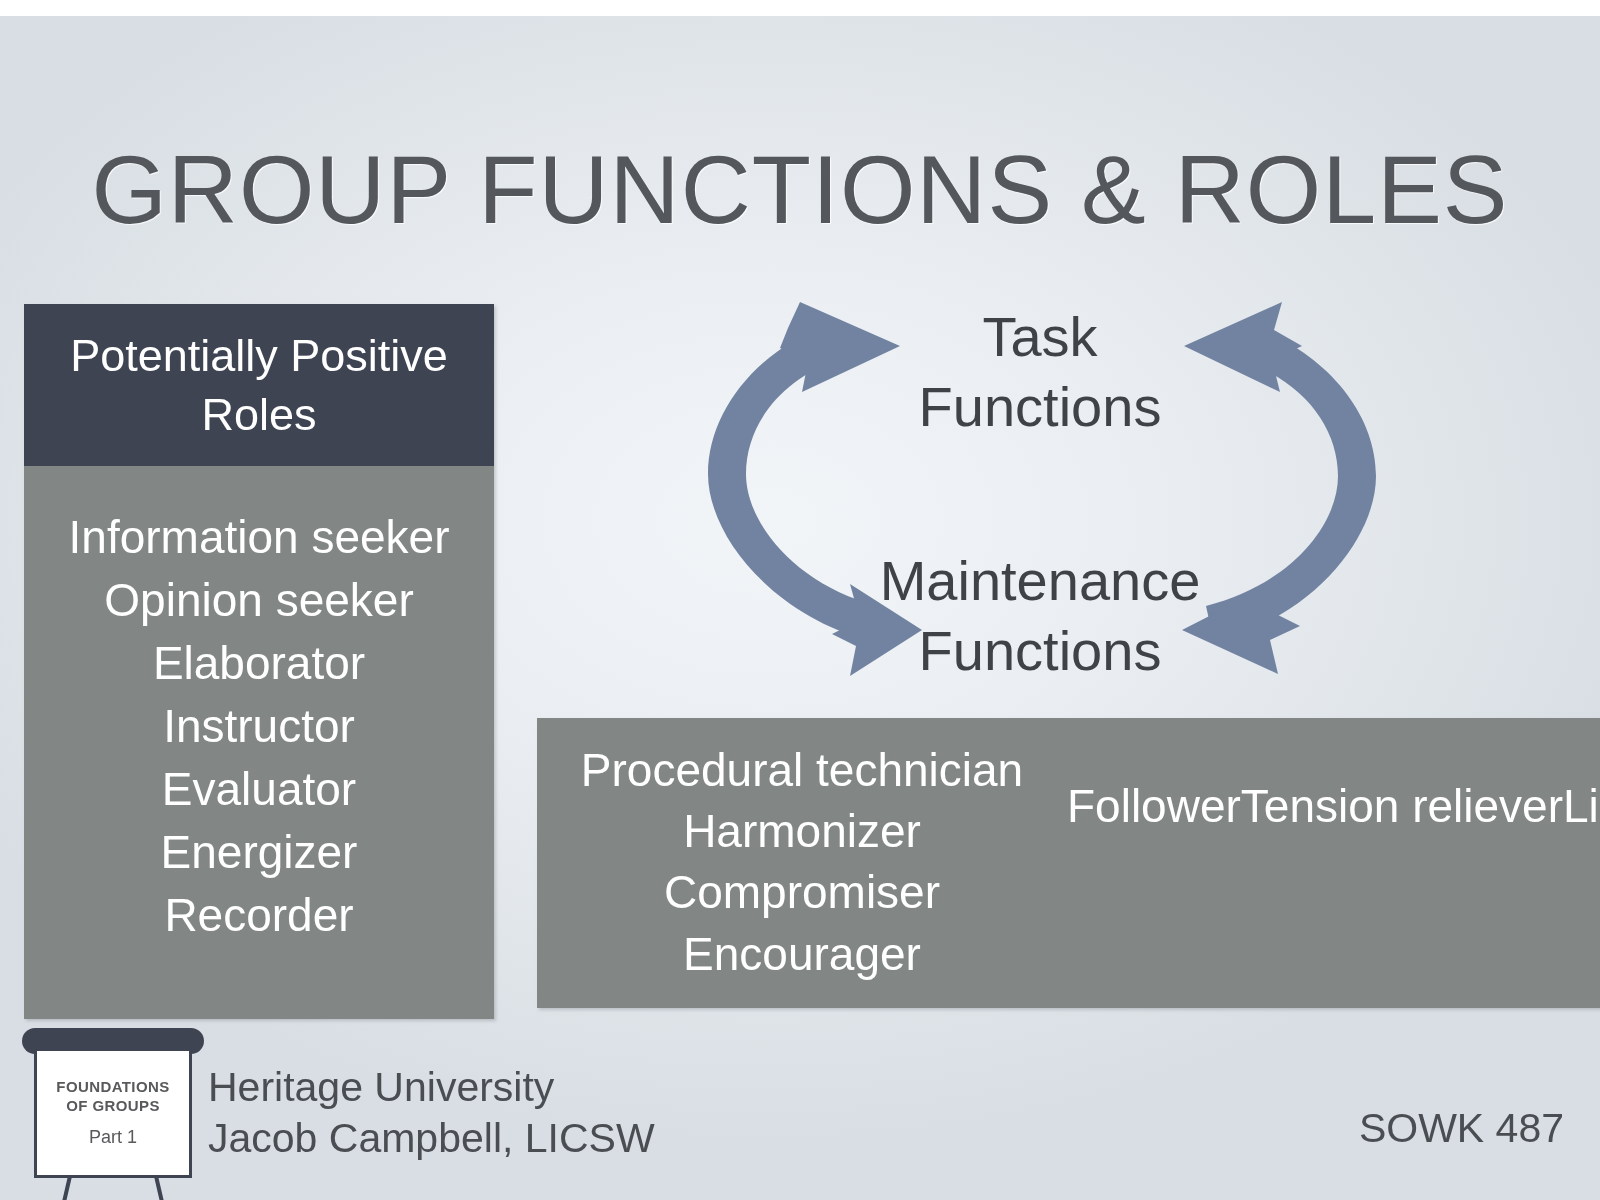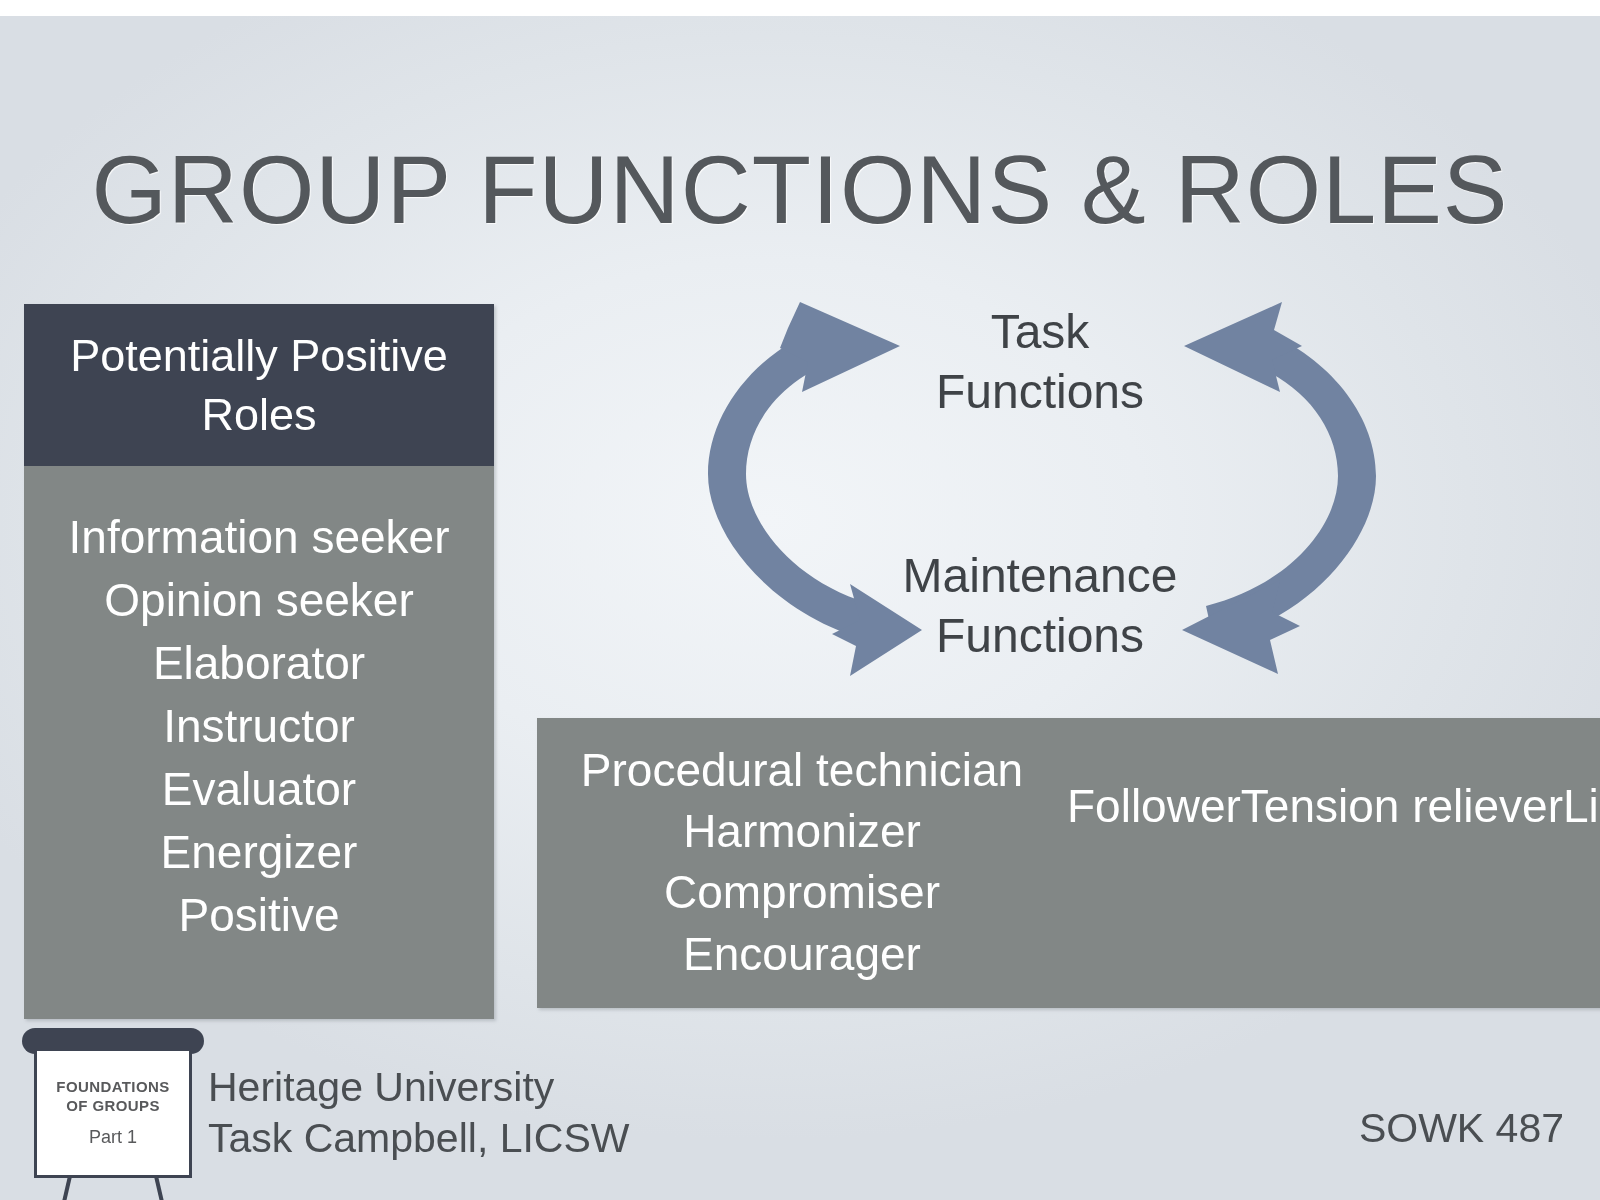--- a/index.html
+++ b/index.html
@@ -83,21 +83,21 @@
     left: 660px;
     top: 268px;
     width: 770px;
     height: 400px;
   }
   #cycle svg { display: block; }
   .cycle-label {
     position: absolute;
     text-align: center;
     color: #3f4347;
-    font-size: 48px;
+    font-size: 56px;
     font-weight: 300;
     line-height: 1.25;
     white-space: nowrap;
   }
   #label-task { left: 180px; top: 18px; width: 400px; }
   #label-maintenance { left: 130px; top: 262px; width: 500px; }
 
   
   #bottom-panel {
     position: absolute;
@@ -220,21 +220,21 @@
     <div id="left-header">
       <div class="hdr-text">Potentially Positive Roles</div>
     </div>
     <div id="left-body">
       <div class="role">Information seeker</div>
       <div class="role">Opinion seeker</div>
       <div class="role">Elaborator</div>
       <div class="role">Instructor</div>
       <div class="role">Evaluator</div>
       <div class="role">Energizer</div>
-      <div class="role">Positive</div>
+      <div class="role">Recorder</div>
     </div>
   </div>
 
   <div id="cycle">
     <svg width="770" height="400" viewBox="0 0 770 400">
 
       <g fill="#7183a1">
         <path d="M 210 357
                  C 110 330, 48 250, 48 190
                  C 48 126, 100 62, 176 38
@@ -294,18 +294,18 @@
       <div id="logo-line1">FOUNDATIONS</div>
       <div id="logo-line2">OF GROUPS</div>
       <div id="logo-part">Part 1</div>
     </div>
     <div class="logo-leg" id="logo-leg-l"></div>
     <div class="logo-leg" id="logo-leg-r"></div>
   </div>
 
   <div id="footer-credit">
     <div>Heritage University</div>
-    <div>Task Campbell, LICSW</div>
+    <div>Jacob Campbell, LICSW</div>
   </div>
 
   <div id="footer-course">SOWK 487</div>
 
 </div>
 
 </body></html>

